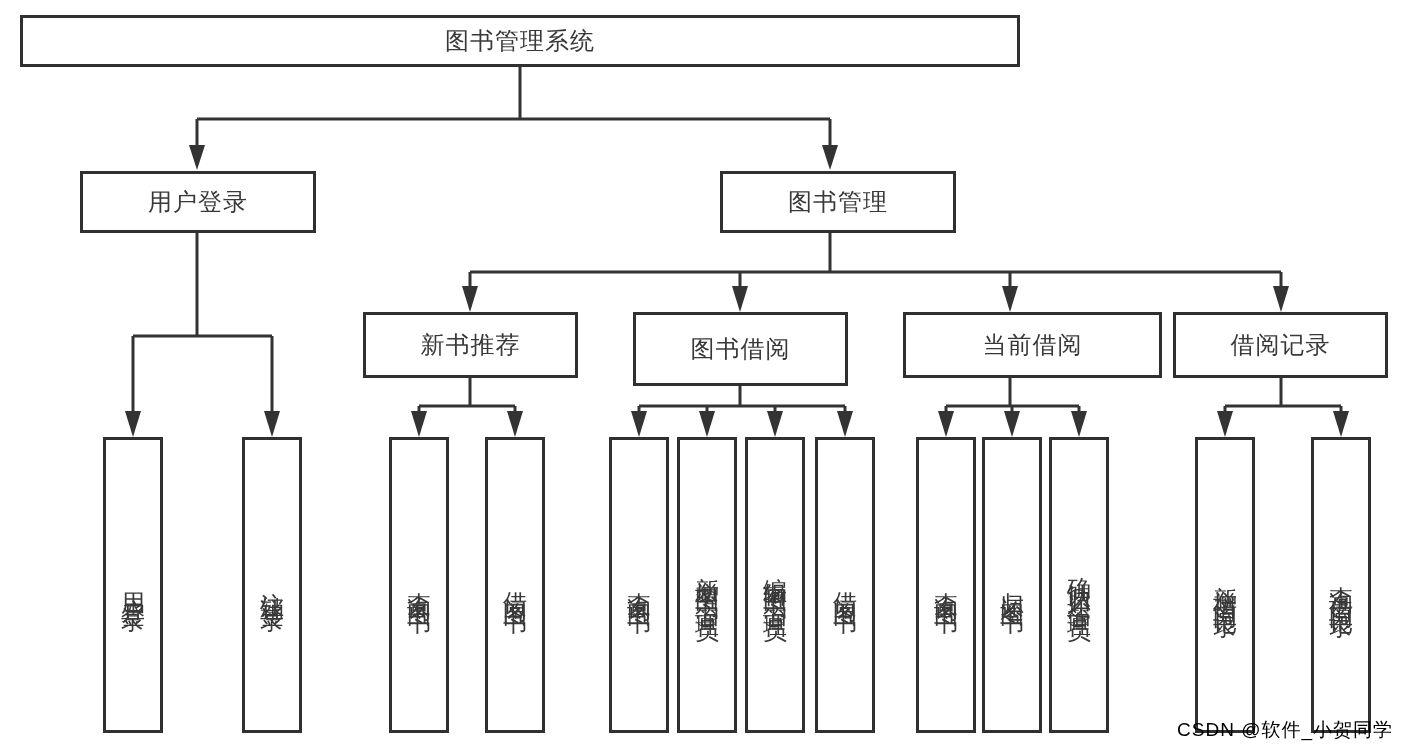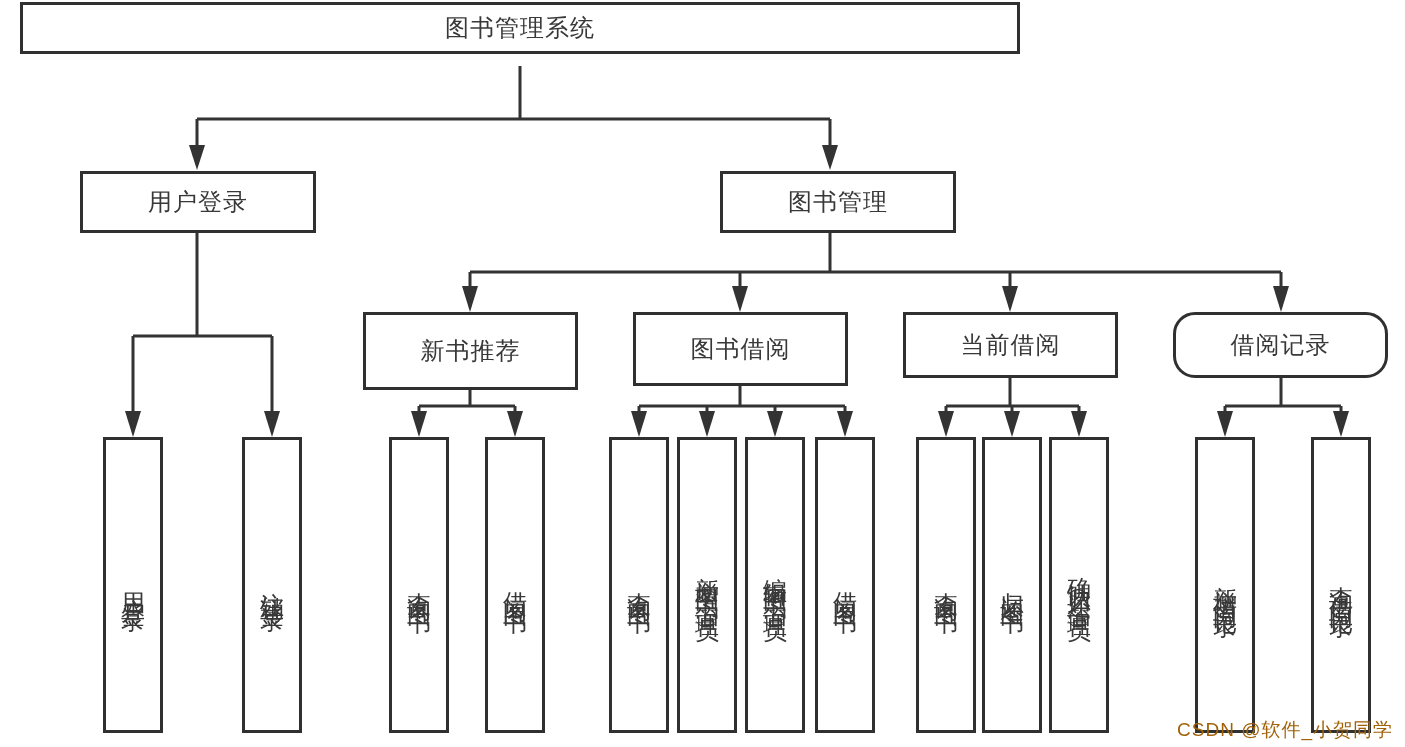--- a/index.html
+++ b/index.html
@@ -26,21 +26,21 @@
     writing-mode:vertical-rl;
     text-orientation:mixed;
     line-height:1;
     letter-spacing:6px;
     white-space:nowrap;
   }
   .watermark{
     position:absolute;
     right:12px;bottom:4px;
     font-size:19px;
-    color:#a16207;
+    color:#000000;
     letter-spacing:1px;
     z-index:2;
     white-space:nowrap;
   }
 </style>
 </head>
 <body>
 
 <div class="stage">
 
@@ -70,41 +70,41 @@
       <polygon points="767,411 783,411 775,437"></polygon>
       <polygon points="837,411 853,411 845,437"></polygon>
       <polygon points="938,411 954,411 946,437"></polygon>
       <polygon points="1004,411 1020,411 1012,437"></polygon>
       <polygon points="1071,411 1087,411 1079,437"></polygon>
       <polygon points="1217,411 1233,411 1225,437"></polygon>
       <polygon points="1333,411 1349,411 1341,437"></polygon>
     </g>
   </svg>
 
-  <div class="node hbox" style="left:20px;top:2px;width:1000px;height:52px;">
+  <div class="node hbox" style="left:20px;top:15px;width:1000px;height:52px;">
     <span>图书管理系统</span>
   </div>
 
   <div class="node hbox" style="left:80px;top:171px;width:236px;height:62px;">
     <span>用户登录</span>
   </div>
   <div class="node hbox" style="left:712px;top:171px;width:236px;height:62px;margin-left:8px;">
     <span>图书管理</span>
   </div>
 
-  <div class="node hbox" style="left:363px;top:312px;width:215px;height:78px;">
+  <div class="node hbox" style="left:363px;top:312px;width:215px;height:66px;">
     <span>新书推荐</span>
   </div>
   <div class="node hbox" style="left:633px;top:312px;width:215px;height:74px;">
     <span>图书借阅</span>
   </div>
-  <div class="node hbox" style="left:903px;top:312px;width:215px;height:66px;">
+  <div class="node hbox" style="left:903px;top:312px;width:259px;height:66px;">
     <span>当前借阅</span>
   </div>
-  <div class="node hbox" style="left:1173px;top:312px;width:215px;height:66px;border-radius:22px;">
+  <div class="node hbox" style="left:1173px;top:312px;width:215px;height:66px;">
     <span>借阅记录</span>
   </div>
 
   <div class="node vbox" style="left:103px;top:437px;width:60px;height:296px;">
     <span class="vtext">用户登录</span>
   </div>
   <div class="node vbox" style="left:242px;top:437px;width:60px;height:296px;">
     <span class="vtext">注销登录</span>
   </div>
 

